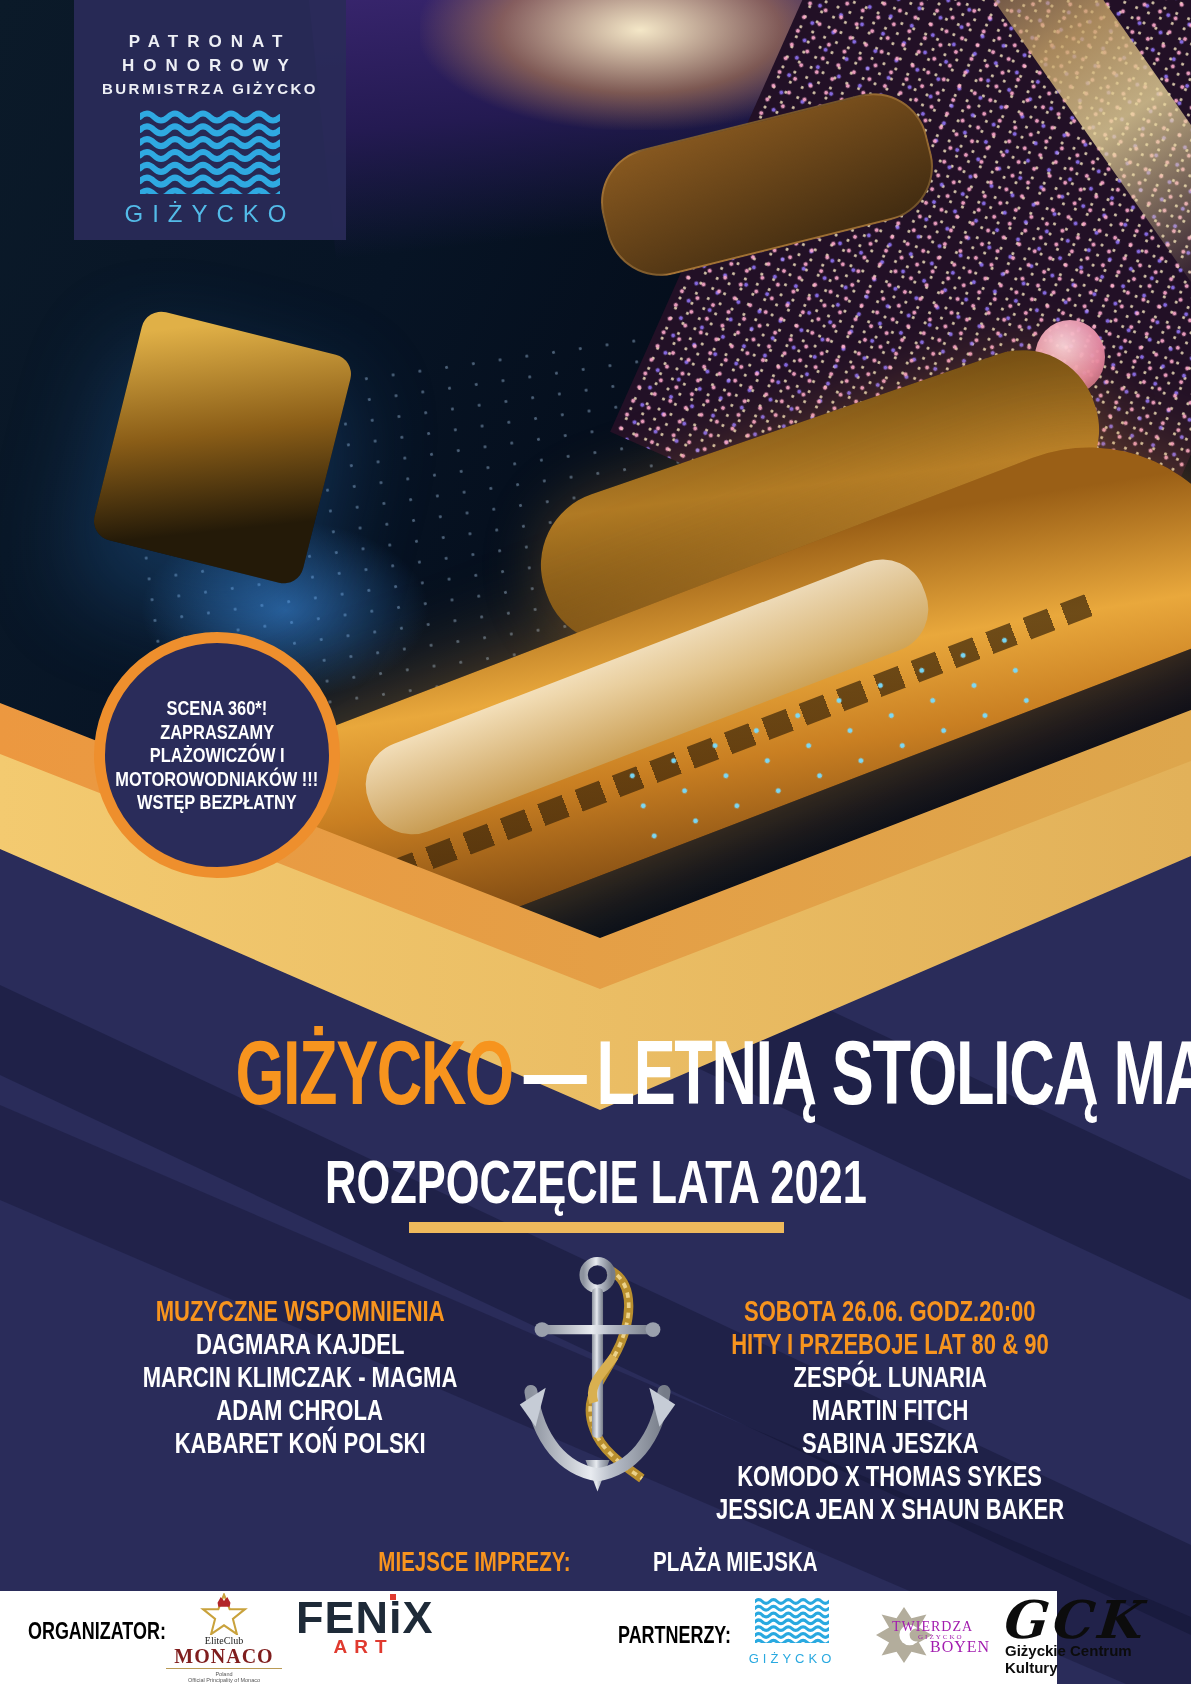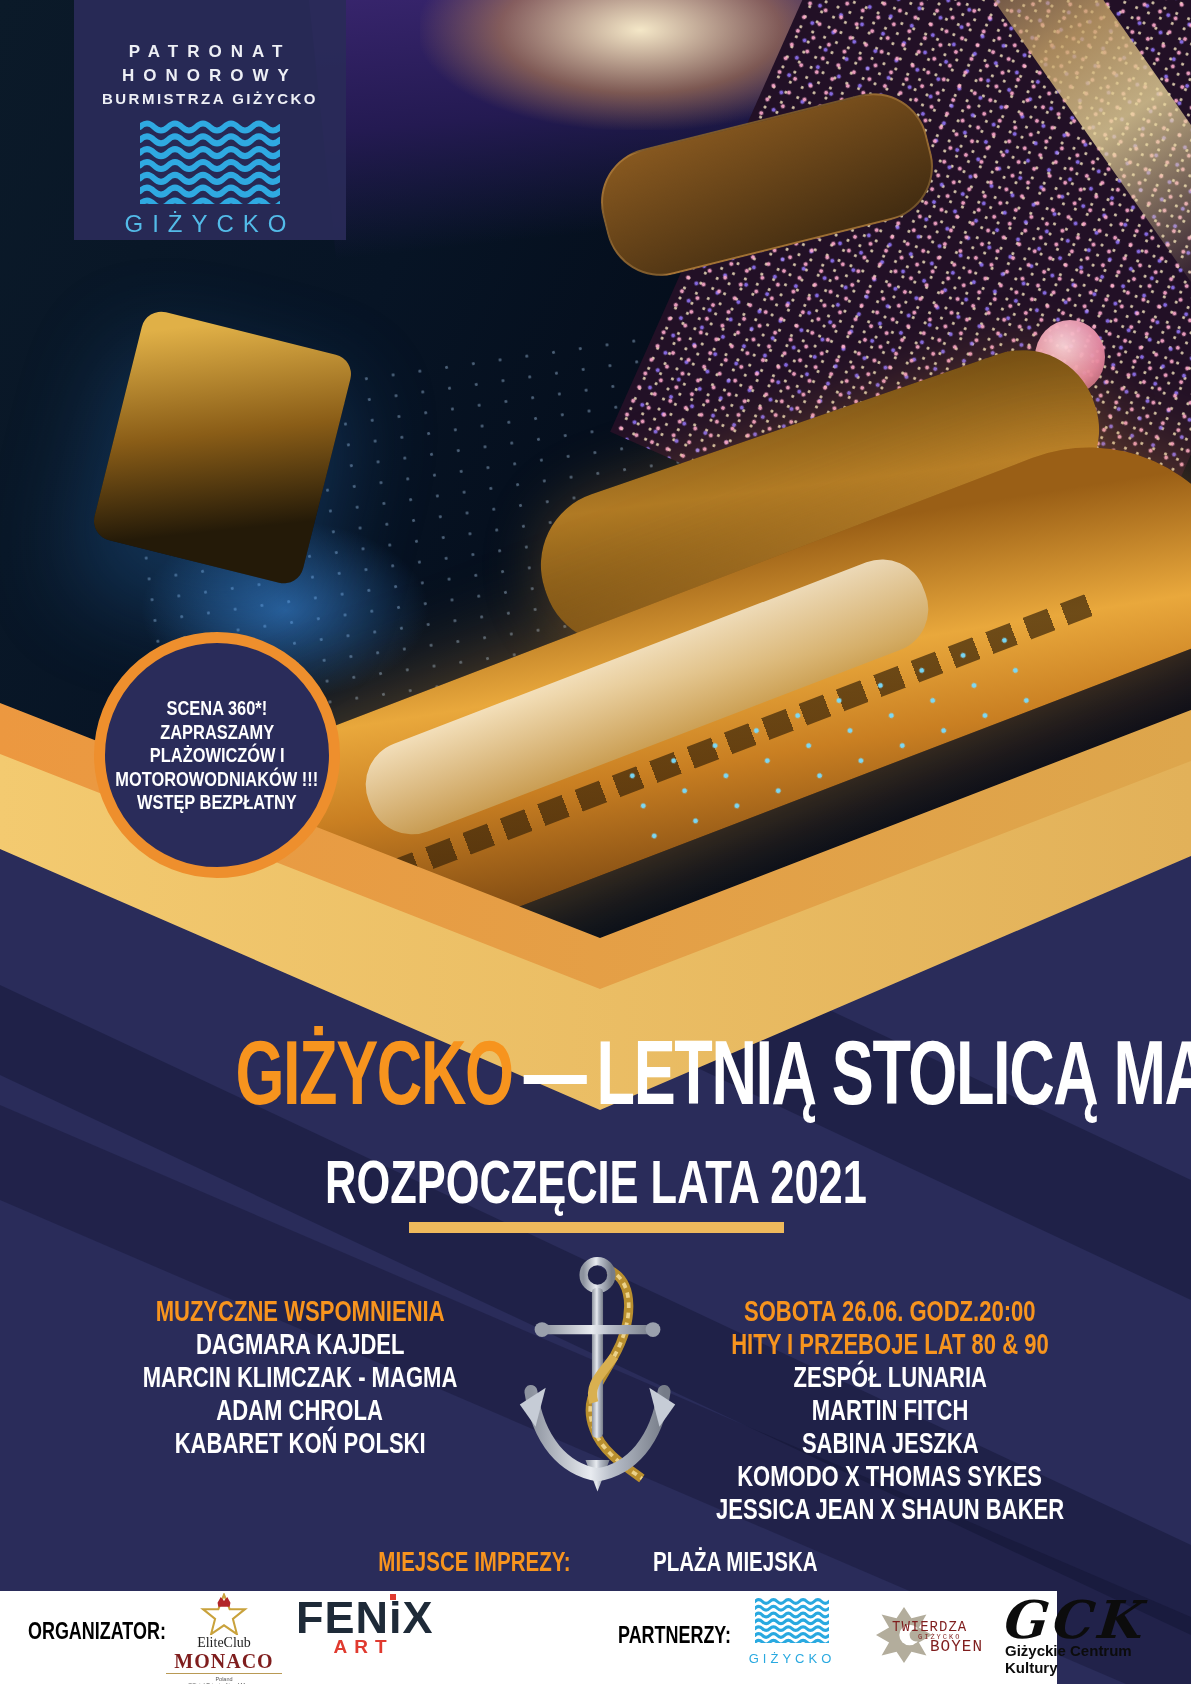--- a/index.html
+++ b/index.html
@@ -56,21 +56,21 @@
 
   
   .band{left:0;top:0;width:1191px;height:1684px;z-index:4;}
   #band-orange{clip-path:polygon(0px 703px,600px 938px,1191px 710px,1191px 763px,600px 991px,0px 756px);
     background:linear-gradient(90deg,#EC9840,#DDA64C);}
   #band-gold{clip-path:polygon(0px 754px,600px 989px,1191px 761px,1191px 856px,600px 1110px,0px 849px);
     background:linear-gradient(90deg,#F3CA70,#E2B159);}
 
   
   #patronat{left:74px;top:0;width:272px;height:240px;z-index:6;background:rgba(41,43,88,.94);
-    text-align:center;box-sizing:border-box;padding-top:40px;color:#EDEFF5;}
+    text-align:center;box-sizing:border-box;padding-top:30px;color:#EDEFF5;}
   .pat-l1{font-size:17px;font-weight:600;letter-spacing:9px;line-height:24px;}
   .pat-l3{font-size:15px;font-weight:600;letter-spacing:2.5px;line-height:22px;}
   .pat-city{font-size:24px;letter-spacing:9px;color:#53BBE8;margin-top:6px;}
   .waves{display:block;margin:10px auto 0;}
 
   
   #circle-badge{left:94px;top:632px;width:224px;height:224px;border:11px solid #EE8F2D;border-radius:50%;
     background:#2A2C5A;z-index:7;display:flex;flex-direction:column;justify-content:center;align-items:center;
     color:#fff;font-weight:800;font-size:20.5px;line-height:23.5px;text-align:center;}
   #circle-badge .cond{transform:scaleX(.8);}
@@ -101,36 +101,36 @@
   #venue .val{margin-left:18px;color:#fff;}
 
   
   #footer{left:0;top:1591px;width:1045px;height:93px;background:#fff;z-index:8;color:#111;padding-left:12px;}
   .ft-label{font-weight:900;font-size:23px;letter-spacing:0;color:#000;}
   .ft-label .cond{transform:scaleX(.78);transform-origin:0 50%;}
   #org-label{left:28px;top:27px;}
   #partners-label{left:618px;top:31px;text-align:center;}
   
   #monaco{left:166px;top:2px;width:116px;text-align:center;}
-  #monaco .mc-top{font-family:"Liberation Serif",serif;font-size:14px;color:#222;margin-top:-4px;}
+  #monaco .mc-top{font-family:"Liberation Serif",serif;font-size:10px;color:#222;margin-top:-4px;}
   #monaco .mc-name{font-family:"Liberation Serif",serif;font-weight:700;font-size:20px;letter-spacing:1px;color:#7f1d1d;line-height:20px;}
   #monaco .mc-sub{font-size:5.5px;color:#555;line-height:6px;border-top:1px solid #b99a55;margin-top:2px;padding-top:2px;}
   
   #fenix{left:296px;top:10px;width:135px;text-align:center;}
   .fx-name{font-weight:900;font-size:45px;letter-spacing:1px;color:#1E2A38;line-height:34px;}
   .fx-i{position:relative;}
   .fx-i::after{content:"";position:absolute;left:1px;top:2px;width:6px;height:6px;background:#E03A2F;}
   .fx-sub{font-weight:700;font-size:19px;letter-spacing:7px;color:#E03A2F;margin-top:1px;}
   
   #p-gizycko{left:742px;top:6px;width:100px;text-align:center;}
   #p-gizycko .pg-name{font-size:13px;letter-spacing:4px;color:#29A9E0;margin-top:4px;}
   
   #p-twierdza{left:876px;top:14px;width:120px;height:64px;}
   #p-twierdza svg{position:absolute;left:0;top:0;}
-  .tw-text{position:absolute;left:16px;top:14px;font-family:Liberation Mono, monospace;color:#7f1d1d;}
+  .tw-text{position:absolute;left:16px;top:14px;font-family:Liberation Serif, serif;color:#a21caf;}
   .tw-l1{font-size:14px;letter-spacing:1px;}
   .tw-l2{font-size:7px;letter-spacing:2px;margin-left:26px;margin-top:-2px;}
   .tw-l3{font-size:16px;letter-spacing:1px;margin-left:38px;margin-top:-3px;}
   
   #p-gck{left:1005px;top:-2px;width:150px;}
   .gck-name{font-family:"DejaVu Serif",serif;font-style:italic;font-weight:700;font-size:52px;color:#0c0c0c;
     display:inline-block;transform:skewX(-6deg);letter-spacing:4px;}
   .gck-sub{font-size:15px;font-weight:700;color:#0c0c0c;margin-top:-8px;}
 </style>
 </head>

